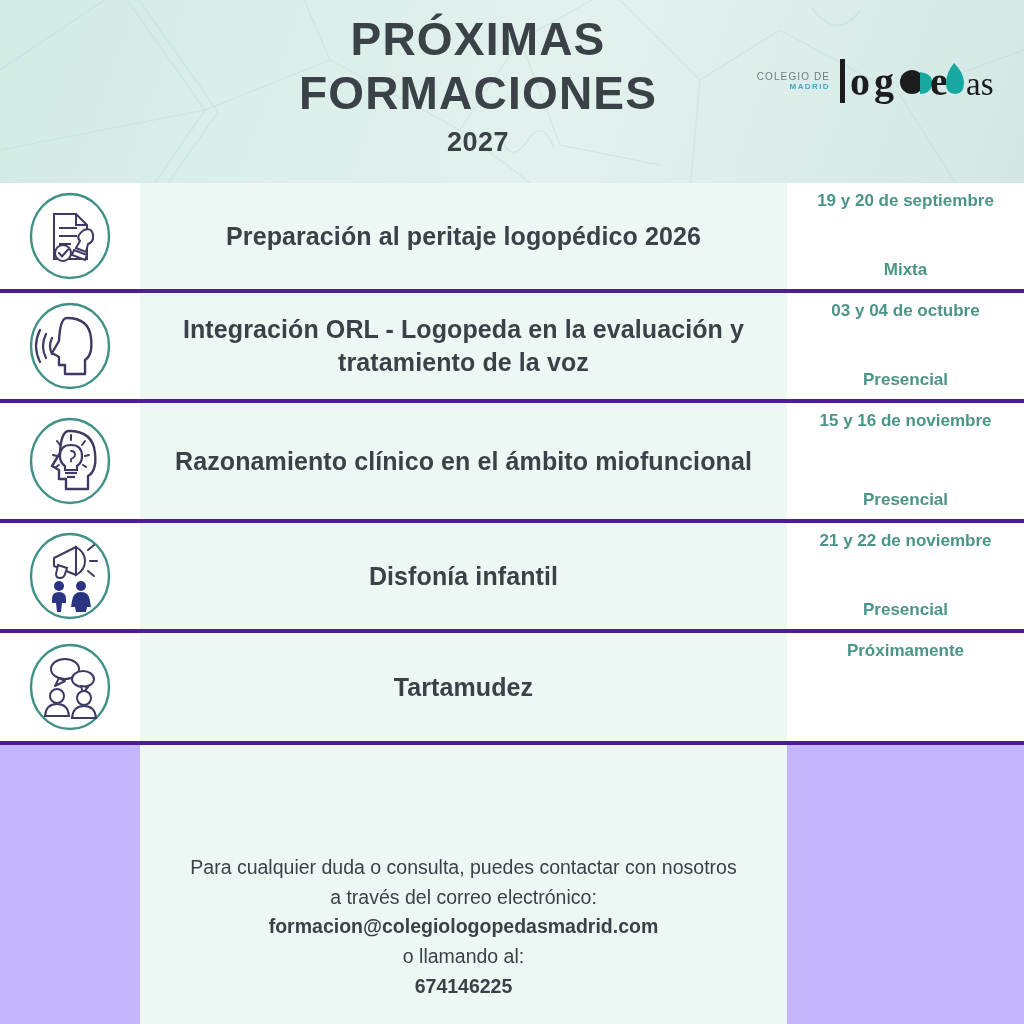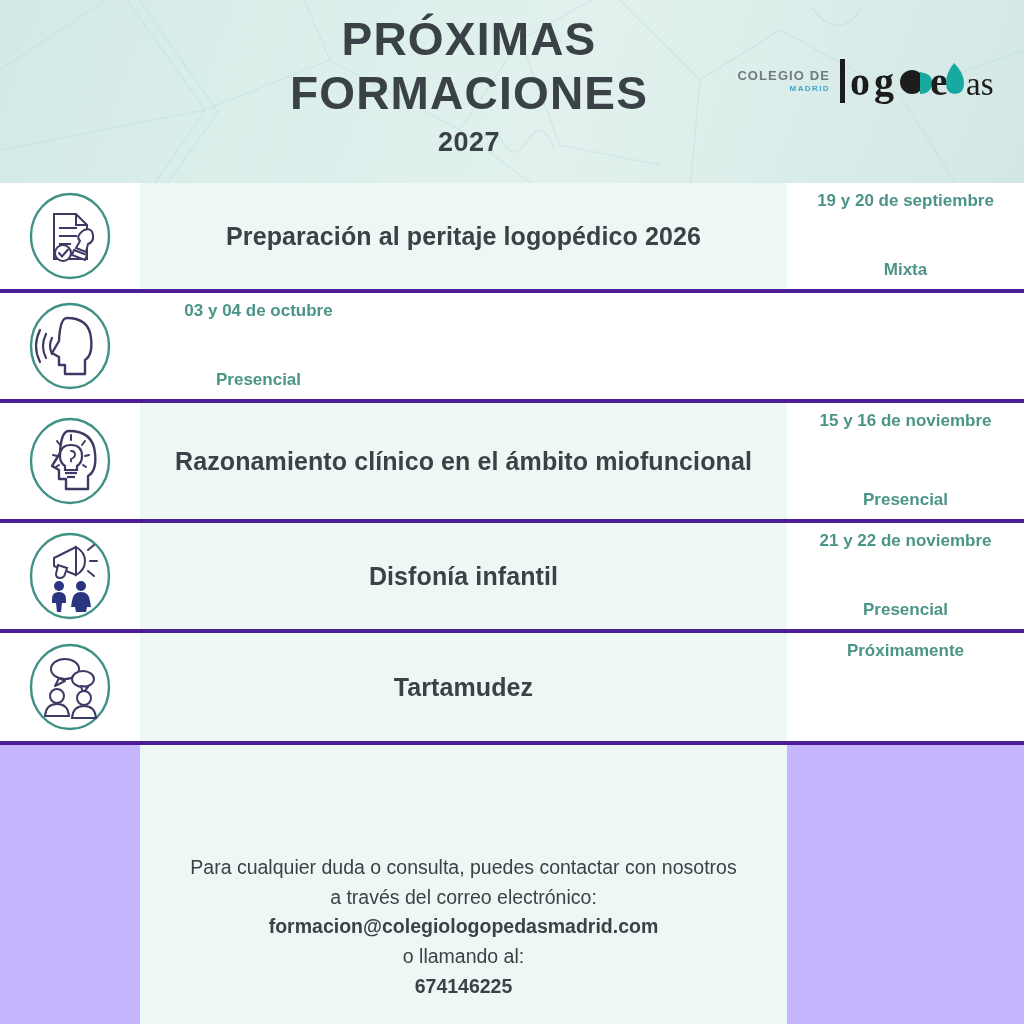--- a/index.html
+++ b/index.html
@@ -37,21 +37,21 @@
     position: relative;
     width: 100%;
     height: 100%;
   }
   .title-block {
     position: absolute;
     left: 0;
     right: 0;
     top: 12px;
     text-align: center;
-    padding-left: 4px;
+    padding-left: 13px;
   }
   .title-line {
     display: block;
     font-size: 46px;
     font-weight: 700;
     letter-spacing: 1.2px;
     color: #3a4248;
     line-height: 1.18;
     text-align: center;
     width: 930px;
@@ -78,24 +78,24 @@
     height: 52px;
   }
   .logo-colegio {
     display: flex;
     flex-direction: column;
     align-items: flex-end;
     line-height: 1.15;
     padding-bottom: 2px;
   }
   .logo-colegio .l1 {
-    font-size: 13px;
+    font-size: 10px;
     letter-spacing: 1.1px;
     color: #6f7b80;
-    font-weight: 700;
+    font-weight: 400;
   }
   .logo-colegio .l2 {
     font-size: 8px;
     letter-spacing: 1.4px;
     color: #3aa8c4;
     font-weight: 700;
   }
   .logo-mark {
     display: flex;
     align-items: center;
@@ -289,20 +289,23 @@
     <div class="row" style="height:110px">
       <div class="cell-icon">
         <svg class="icon-oval" width="86" height="92" viewBox="0 0 86 92">
           <ellipse cx="43" cy="46" rx="39" ry="42" fill="none" stroke="#3f9186" stroke-width="2.4"></ellipse>
           <path d="M40 18 q22 0 24 20 q2 17 -6 22 v14 h-20 v-9 h-6 v-8 l-7 -4 l7 -12 q1 -23 8 -23 z" fill="#fff" stroke="#3d3a63" stroke-width="2.4" stroke-linejoin="round"></path>
           <path d="M25 38 q-4 8 0 16" fill="none" stroke="#3d3a63" stroke-width="2.2" stroke-linecap="round"></path>
           <path d="M19 34 q-6 12 0 24" fill="none" stroke="#3d3a63" stroke-width="2.2" stroke-linecap="round"></path>
           <path d="M13 30 q-8 16 0 32" fill="none" stroke="#3d3a63" stroke-width="2.2" stroke-linecap="round"></path>
         </svg>
       </div>
+      <div class="cell-title">
+        <span>Integración ORL - Logopeda en la evaluación y tratamiento de la voz</span>
+      </div>
       <div class="cell-date">
         <span class="d1">03 y 04 de octubre</span>
         <span class="d2">Presencial</span>
       </div>
     </div>
 
     <div class="row" style="height:120px">
       <div class="cell-icon">
         <svg class="icon-oval" width="86" height="92" viewBox="0 0 86 92">
           <ellipse cx="43" cy="46" rx="39" ry="42" fill="none" stroke="#3f9186" stroke-width="2.4"></ellipse>

